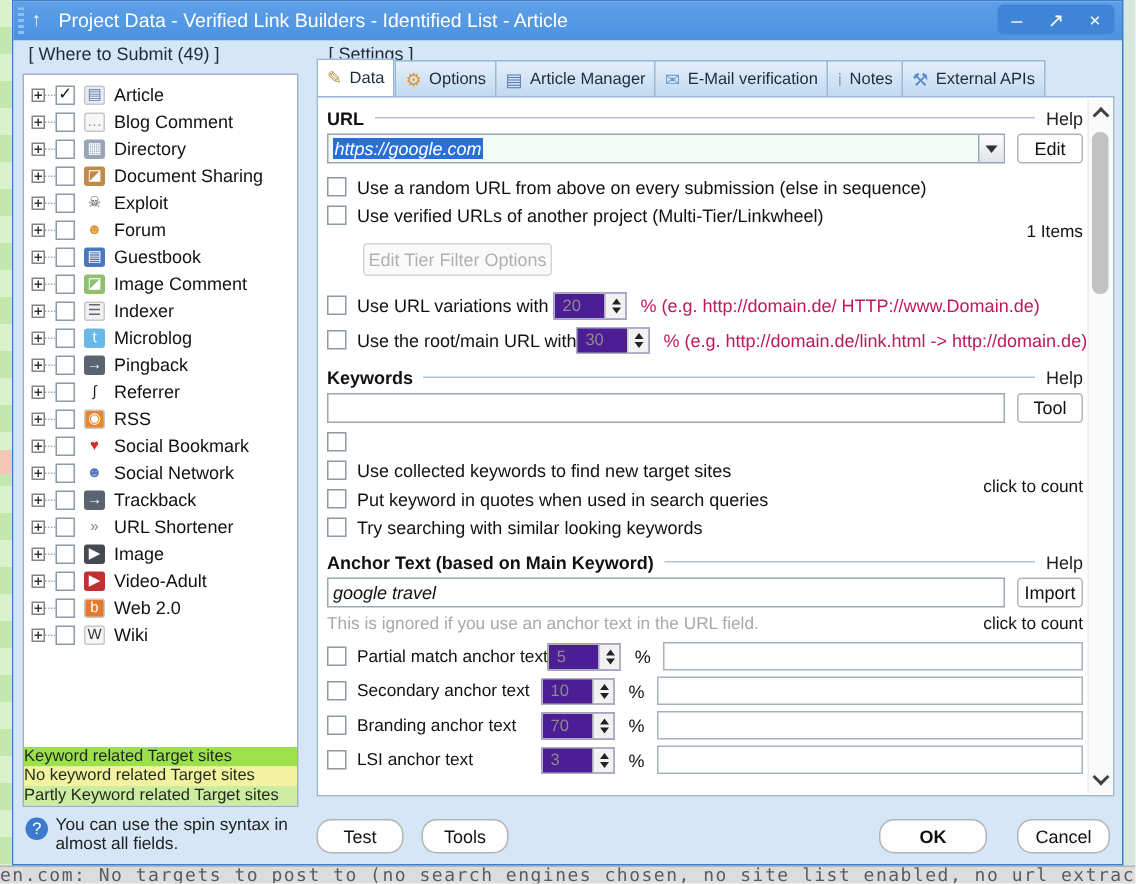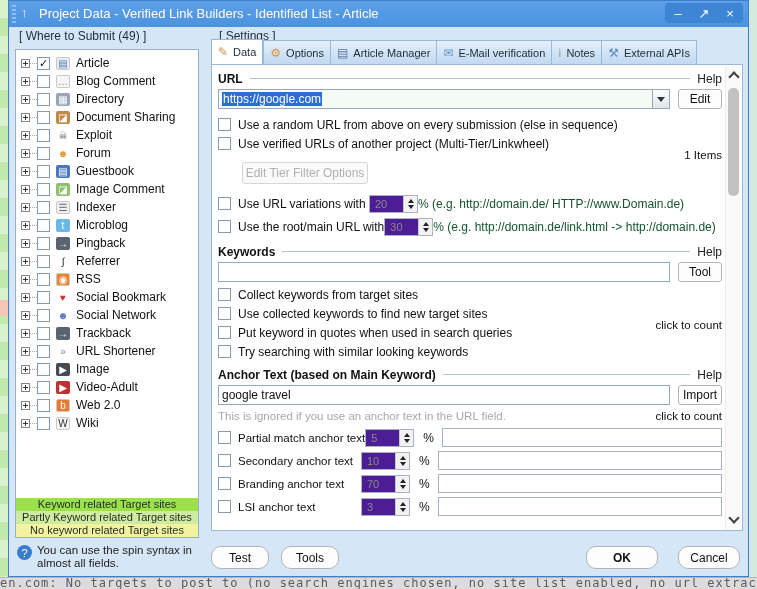--- a/index.html
+++ b/index.html
@@ -38,21 +38,21 @@
   .expander { width:9px; height:9px; border:1px solid #848484; background:#fff; position:relative; flex:0 0 9px; }
   .expander::before { content:""; position:absolute; left:1px; top:3px; width:5px; height:1px; background:#333; }
   .expander::after  { content:""; position:absolute; left:3px; top:1px; width:1px; height:5px; background:#333; }
   .tail { flex:0 0 7px; height:1px; border-top:1px dotted #aaa; }
   .cbx { width:13px; height:13px; border:1px solid #8a9aa8; background:#fff; flex:0 0 13px;
     display:flex; align-items:center; justify-content:center; font-size:11px; color:#111; line-height:11px; }
   .iico { width:14px; height:13px; margin-left:6px; flex:0 0 14px; border-radius:2px;
     display:flex; align-items:center; justify-content:center; font-size:10px; line-height:13px; }
   .tlabel { margin-left:6px; font-size:12px; color:#111; white-space:nowrap; }
   .legend { position:absolute; left:0; bottom:0; width:100%; }
-  .legend-row { height:13px; font-size:11px; color:#1d2b1d; text-align:center; line-height:13px; white-space:nowrap; }
+  .legend-row { height:13px; font-size:11px; color:#1d2b1d; text-align:left; line-height:13px; white-space:nowrap; }
   .hint { position:absolute; left:8px; top:517px; width:180px; display:flex; }
   .hint-icon { width:15px; height:15px; border-radius:50%; background:#3a7bd0; color:#fff; font-size:11px;
     display:flex; align-items:center; justify-content:center; flex:0 0 15px; margin-top:1px; }
   .hint-text { margin-left:5px; font-size:11.5px; color:#222; line-height:13px; }
 
   
   .tabs { position:absolute; left:202px; top:12px; height:26px; display:flex; align-items:flex-end; }
   .tab { display:flex; align-items:center; height:25px; padding:0 6px; font-size:11px; color:#1d2b3a;
     background:linear-gradient(180deg,#e3effb,#c2d9f0); border:1px solid #9ab8d8; border-right:none; white-space:nowrap; }
   .tab:last-child { border-right:1px solid #9ab8d8; }
@@ -62,21 +62,21 @@
   
   .panel { position:absolute; left:202px; top:37px; width:532px; height:467px;
     background:#fff; border:1px solid #9ab8d8; overflow:hidden; }
   .pinner { position:absolute; left:6px; top:0; width:504px; }
   .hdr { display:flex; align-items:center; margin-top:6px; height:15px; }
   .hdr .htitle { font-size:12px; font-weight:bold; color:#111; white-space:nowrap; }
   .hdr .hline { flex:1; height:1px; background:#aec5dc; margin:0 7px; }
   .hdr .help { font-size:12px; color:#222; }
   .inputrow { display:flex; margin-top:3px; height:20px; }
   .tinput { flex:1; border:1px solid #98a8b8; background:#f4fbf4; font-size:12px; color:#111;
-    display:flex; align-items:center; padding:0 3px; position:relative; }
+    display:flex; align-items:center; padding:0 3px; position:relative;font-style:italic; }
   .tinput.white { background:#fff; }
   .sel { background:#2a6fd6; color:#fff; padding:0 1px; }
   .dd { position:absolute; right:0; top:0; width:17px; height:100%; border-left:1px solid #98a8b8;
     background:linear-gradient(180deg,#fdfdfd,#dfe5ea); display:flex; align-items:center; justify-content:center; }
   .dd::after { content:""; border:4px solid transparent; border-top:5px solid #333; margin-top:4px; }
   .sbtn { width:44px; margin-left:8px; border:1px solid #b4b4b4; border-radius:3px; background:#fdfdfd;
     font-size:12px; color:#111; display:flex; align-items:center; justify-content:center; }
   .rightnote { font-size:11.5px; color:#111; }
   .flagrow { display:flex; align-items:center; height:19px; position:relative; }
   .flagrow .cbx { margin-right:7px; }
@@ -87,21 +87,21 @@
   .sprow { display:flex; align-items:center; height:23px; }
   .sprow .cbx { margin-right:7px; }
   .sprow .splabel { font-size:12px; color:#111; white-space:nowrap; flex:0 0 131px; }
   .spin { display:flex; height:18px; border:1px solid #aab4be; background:#4c1d95; width:49px; flex:0 0 49px; }
   .sval { flex:1; font-size:11px; color:#8a8a8a; display:flex; align-items:center; padding-left:5px; }
   .sarr { width:14px; border-left:1px solid #c8c8c8; background:#f2f2f2; display:flex; flex-direction:column;
     align-items:center; justify-content:center; }
   .sarr i { display:block; width:0; height:0; border:3px solid transparent; }
   .sarr i.up { border-bottom:4px solid #222; margin-bottom:2px; }
   .sarr i.dn { border-top:4px solid #222; }
-  .sfx { font-size:12px; color:#14532d; margin-left:0; white-space:nowrap; }
+  .sfx { font-size:12px; color:#be185d; margin-left:9px; white-space:nowrap; }
   .graynote { font-size:11.5px; color:#a8a8a8; }
   .noterow { display:flex; justify-content:space-between; align-items:center; height:17px; margin-top:2px; }
   .arow { display:flex; align-items:center; height:23px; }
   .arow .cbx { margin-right:7px; }
   .alabel { font-size:11.5px; color:#111; white-space:nowrap; flex:0 0 123px; }
   .apct { font-size:12px; color:#111; margin:0 8px 0 9px; }
   .ainput { flex:1; height:19px; border:1px solid #a8b2bc; background:#fff; }
 
   
   .vscroll { position:absolute; right:1px; top:1px; bottom:1px; width:16px; background:#fafafa; border-left:1px solid #ececec; }
@@ -285,22 +285,22 @@
             <div class="trow">
               <span class="expander"></span>
               <span class="tail"></span>
               <span class="cbx"></span>
               <span class="iico" style="background: rgb(246, 246, 246); color: rgb(51, 51, 51); border: 1px solid rgb(200, 200, 200);">W</span>
               <span class="tlabel">Wiki</span>
             </div>
           </div>
         <div class="legend" id="legend">
             <div class="legend-row" style="background: rgb(156, 224, 74);">Keyword related Target sites</div>
+            <div class="legend-row" style="background: rgb(242, 242, 160);">No keyword related Target sites</div>
             <div class="legend-row" style="background: rgb(205, 236, 162);">Partly Keyword related Target sites</div>
-            <div class="legend-row" style="background: rgb(242, 242, 160);">No keyword related Target sites</div>
           </div>
       </div>
 
       <div class="hint">
         <div class="hint-icon">?</div>
         <div class="hint-text">You can use the spin syntax in almost all fields.</div>
       </div>
 
       <div class="grouplabel" style="left:210px;top:2px;">[ Settings ]</div>
       <div class="tabs" id="tabs">
@@ -385,21 +385,20 @@
             <span class="htitle">Keywords</span>
             <span class="hline"></span>
             <span class="help">Help</span>
           </div>
           <div class="inputrow">
             <div class="tinput white"></div>
             <div class="sbtn">Tool</div>
           </div>
           <div class="flagrow" style="margin-top:3px;" id="kwflag0">
               <span class="cbx"></span>
-              <span class="flabel">Collect keywords from target sites</span>
             <span class="items-abs rightnote">click to count</span>
           </div>
           <div class="flagrow" id="kwflag1">
               <span class="cbx"></span>
               <span class="flabel">Use collected keywords to find new target sites</span>
             </div>
           <div class="flagrow" id="kwflag2">
               <span class="cbx"></span>
               <span class="flabel">Put keyword in quotes when used in search queries</span>
             </div>

